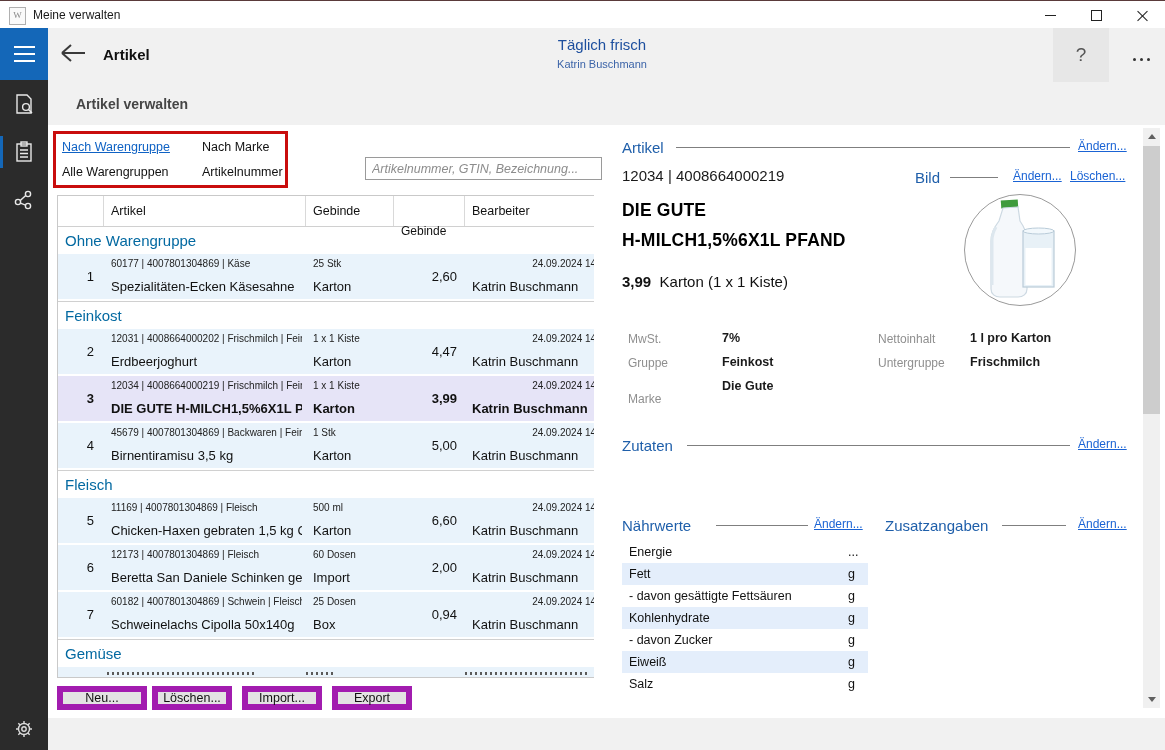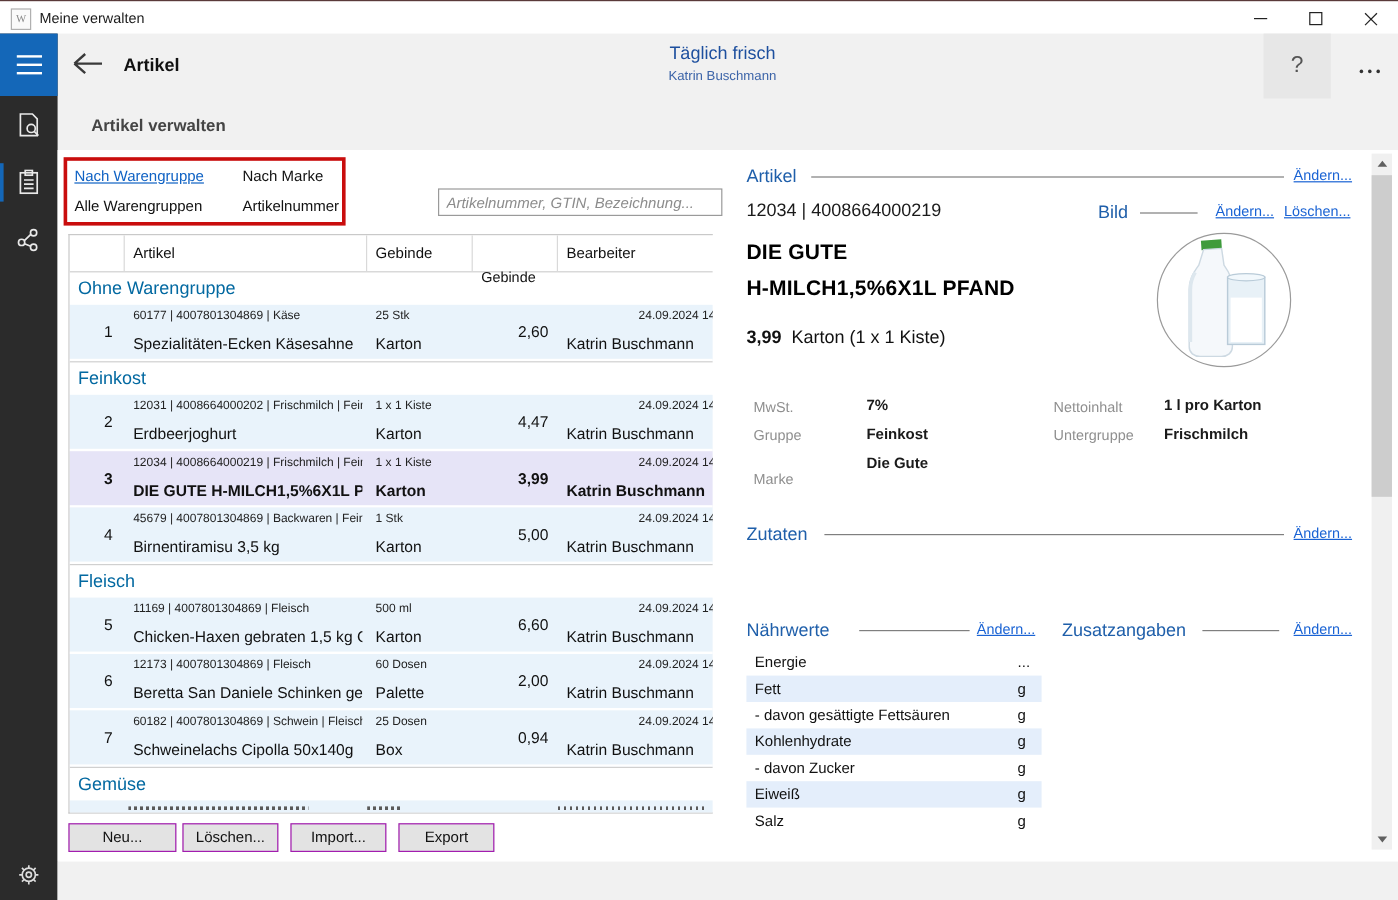--- a/index.html
+++ b/index.html
@@ -74,21 +74,21 @@
   .c2l{display:flex;flex-direction:column;justify-content:space-between;padding:4px 4px 5px 7px;}
   .l1{font-size:10px;color:#222;white-space:nowrap;overflow:hidden;}
   .l2{font-size:13px;color:#111;white-space:nowrap;overflow:hidden;}
   .cpre{width:71px;flex:none;display:flex;align-items:center;justify-content:flex-end;padding-right:8px;}
   .cbea .l1{text-align:right;width:138px;}
   .clipped-row{height:12px;background:#e9f3fb;position:relative;overflow:hidden;}
   .clipped-row i{position:absolute;top:5px;height:3px;background:repeating-linear-gradient(90deg,#5a5a5a 0 2px,transparent 2px 5px);}
 
   
   .btnrow{left:57px;top:686px;display:flex;}
-  .btn{height:24px;background:#e3e3e3;border:1px solid #a21caf;font-size:12.5px;color:#111;
+  .btn{height:24px;background:#e3e3e3;border:6px solid #a21caf;font-size:12.5px;color:#111;
     display:flex;align-items:center;justify-content:center;box-sizing:border-box;}
 
   
   .secHead{font-size:15px;color:#1f5faa;}
   .secLine{height:1px;background:#7f7f7f;}
   .link{font-size:12px;color:#1a63d4;text-decoration:underline;}
   .idline{font-size:15px;color:#1a1a1a;}
   .bigname{font-size:17.5px;font-weight:bold;color:#000;letter-spacing:.2px;}
   .priceline{font-size:15px;color:#111;}
   .flabel{font-size:12px;color:#8f8f8f;}
@@ -307,21 +307,21 @@
   </div>
 
   <div class="trow">
     <div class="c cnum">6</div>
     <div class="c c2l w-art">
         <span class="l1">12173 | 4007801304869 | Fleisch</span>
         <span class="l2">Beretta San Daniele Schinken gesc...</span>
       </div>
     <div class="c c2l w-geb">
         <span class="l1">60 Dosen</span>
-        <span class="l2">Palette</span>
+        <span class="l2">Import</span>
       </div>
     <div class="c cpre">
         <span class="price">2,00</span>
       </div>
     <div class="c c2l w-bea cbea">
         <span class="l1">24.09.2024 14:10</span>
         <span class="l2">Katrin Buschmann</span>
       </div>
   </div>
 

